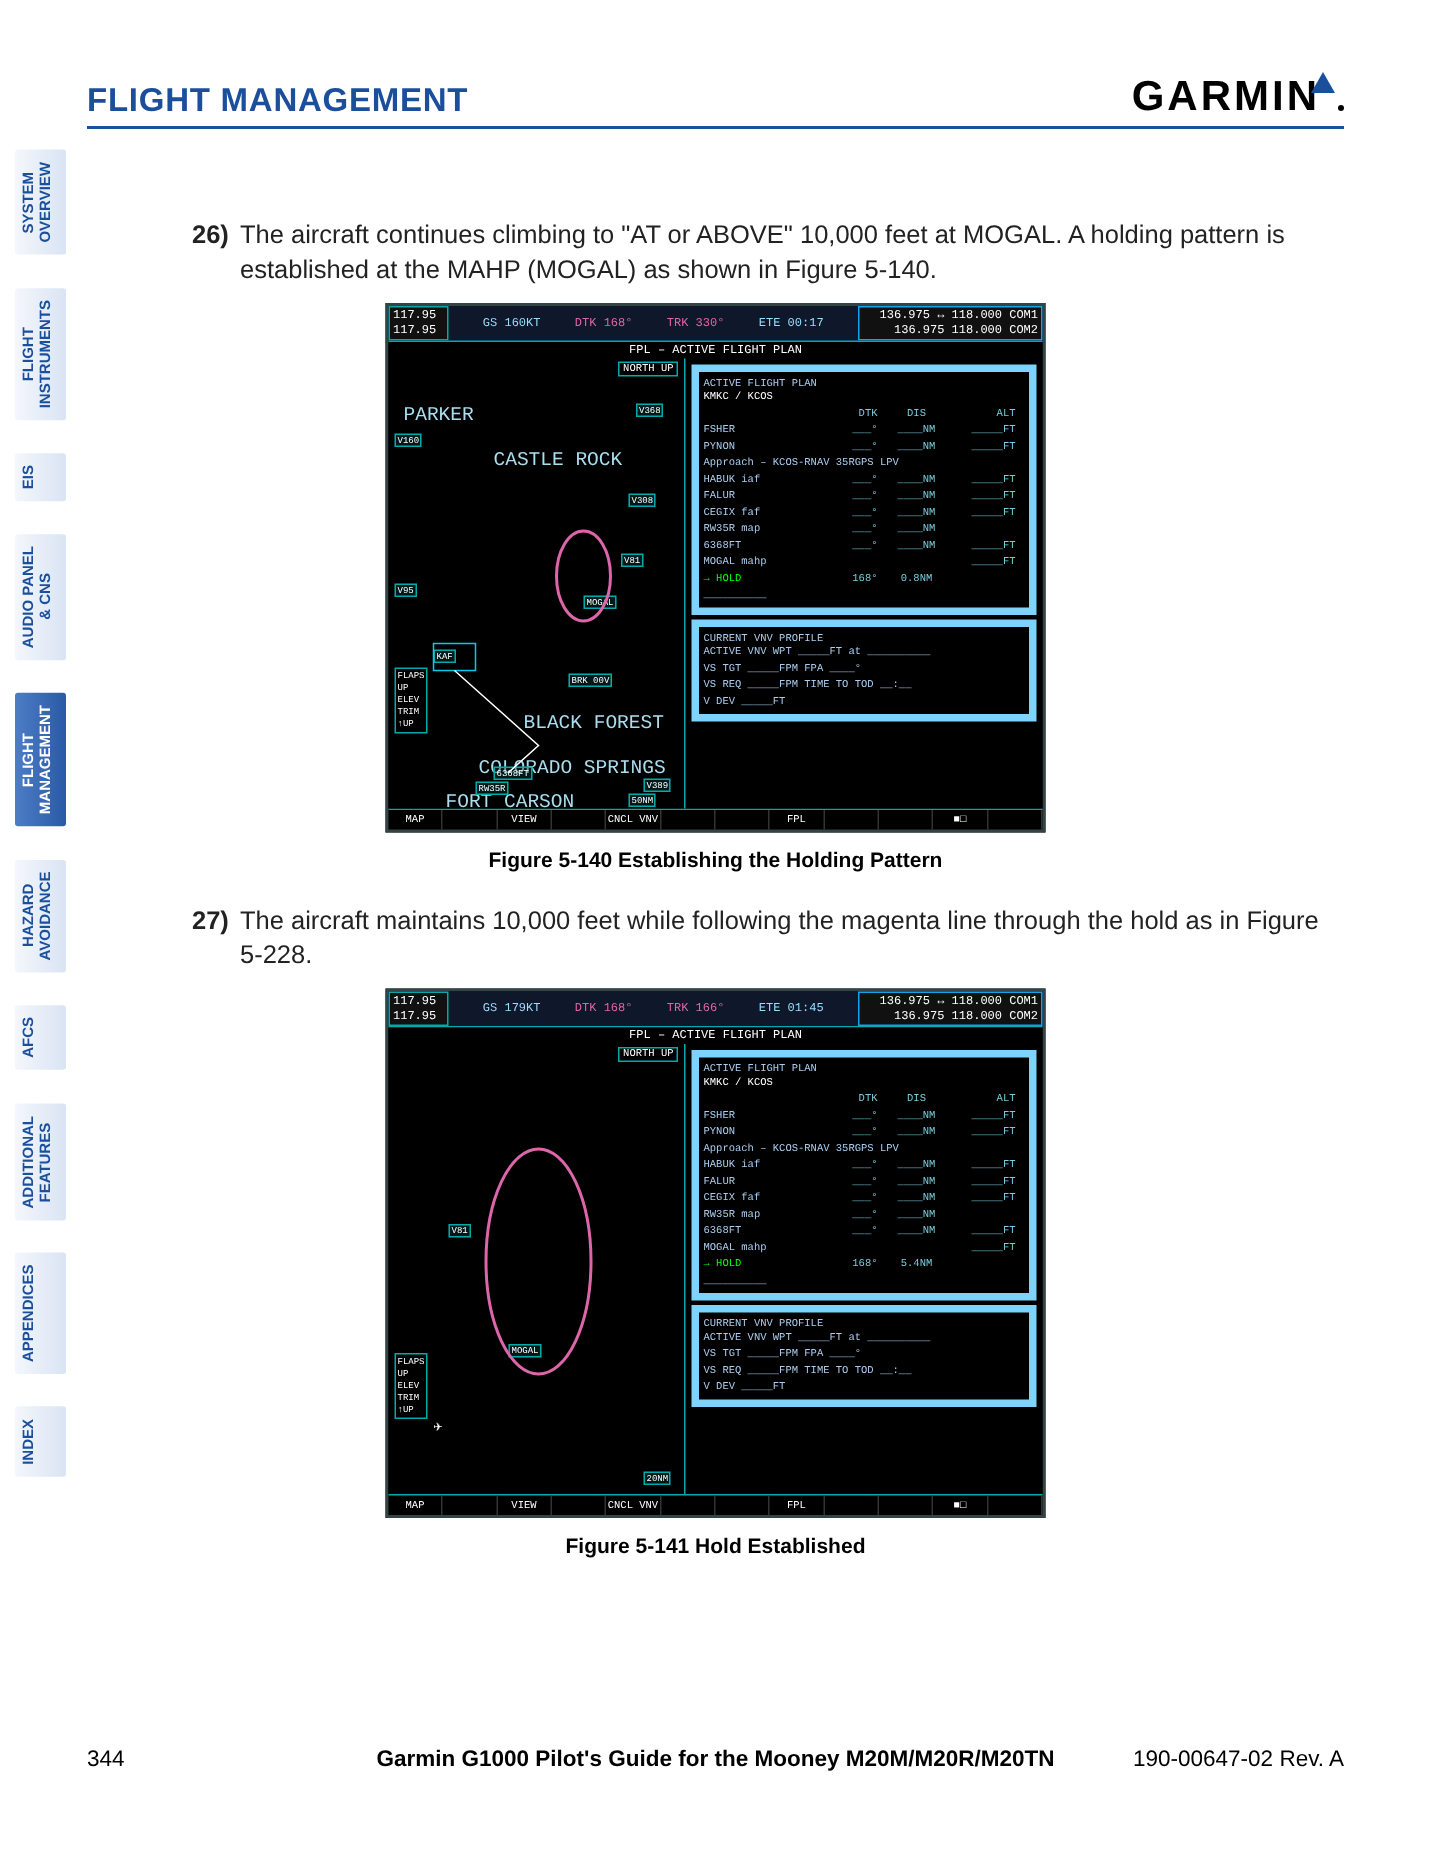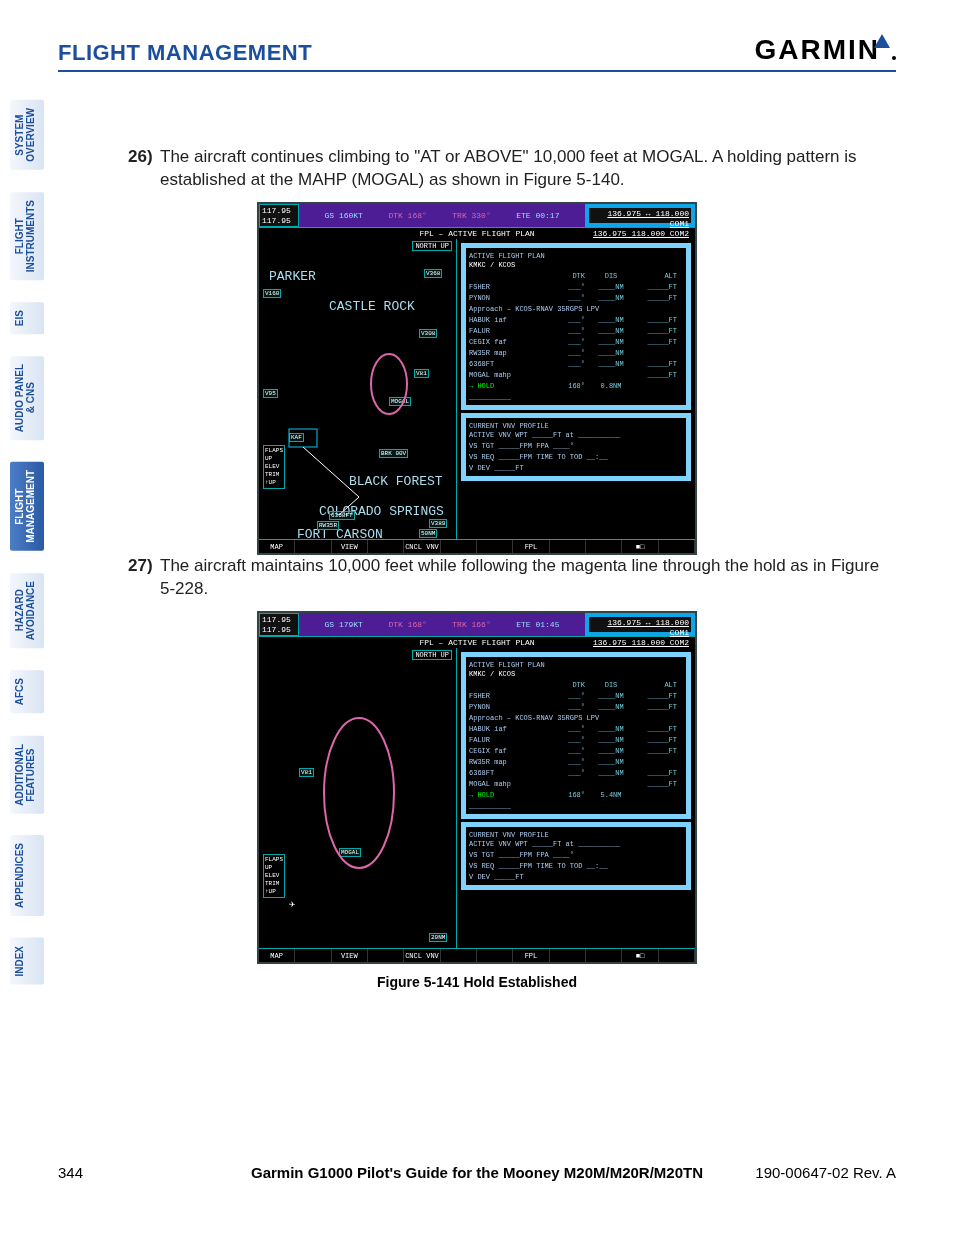--- a/index.html
+++ b/index.html
@@ -30,20 +30,21 @@
   }
   .logo {
     display: flex;
     align-items: flex-end;
   }
   .logo-text {
     font-size: 28px;
     font-weight: 800;
     letter-spacing: 2px;
     color: #000;
+    margin-top: 14px;
   }
   .logo-tri {
     width: 0; height: 0;
     border-left: 8px solid transparent;
     border-right: 8px solid transparent;
     border-bottom: 14px solid #1b4f9c;
     margin-bottom: 18px;
     margin-left: -6px;
   }
   .logo-dot {
@@ -108,21 +109,21 @@
     background: #000;
     border: 2px solid #344;
     font-family: "Courier New", monospace;
     color: #9df;
     font-size: 8px;
     position: relative;
   }
   .g-top {
     display: flex;
     height: 24px;
-    background: #4c1d95;
+    background: #0f172a;
     border-bottom: 1px solid #0aa;
   }
   .g-top-left {
     background: #111;
     border: 1px solid #0aa;
     color: #fff;
     width: 40px;
     font-size: 8px;
     line-height: 10px;
     padding: 1px 2px;
@@ -131,28 +132,27 @@
     flex: 1;
     display: flex;
     align-items: center;
     justify-content: space-evenly;
     color: #9df;
     font-size: 8px;
   }
   .g-top-mid span.m { color: #d6a; }
   .g-top-right {
     background: #111;
-    border: 4px solid #0ea5e9;
+    border: 1px solid #0ea5e9;
     color: #fff;
-    width: 110px;
+    width: 123px;
     font-size: 8px;
     line-height: 10px;
     padding: 1px 2px;
     text-align: right;
-    text-decoration: underline;
   }
   .g-title {
     color: #fff;
     text-align: center;
     font-size: 8px;
     background:#000;
     padding:1px 12px;
   }
   .g-body {
     display: flex;
@@ -408,20 +408,21 @@
         <div>CNCL VNV</div>
         <div></div>
         <div></div>
         <div>FPL</div>
         <div></div>
         <div></div>
         <div>■□</div>
         <div></div>
       </div>
   </div>
+  <div class="fig-caption">Figure 5-140  Establishing the Holding Pattern</div>
 
   <div class="para">
     <div class="para-num">27)</div>
     <div class="para-text">The aircraft maintains 10,000 feet while following  the magenta line through the hold as in Figure 5-228.</div>
   </div>
 
   <div class="g1000" id="fig141">
     <div class="g-top">
       <div class="g-top-left">117.95<br>117.95</div>
       <div class="g-top-mid">

